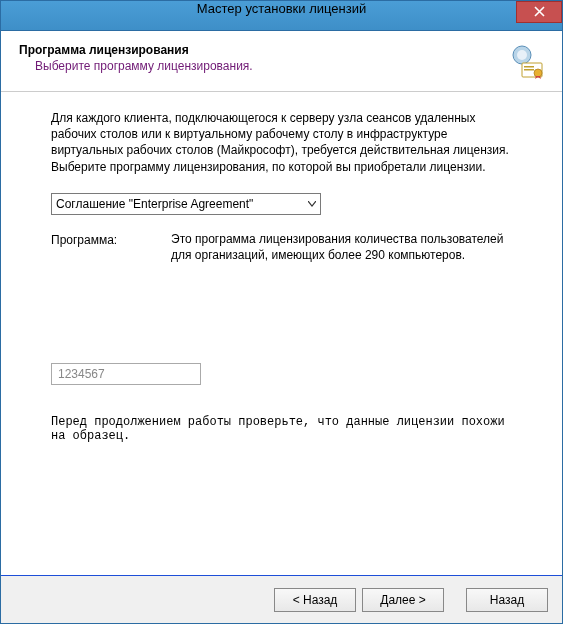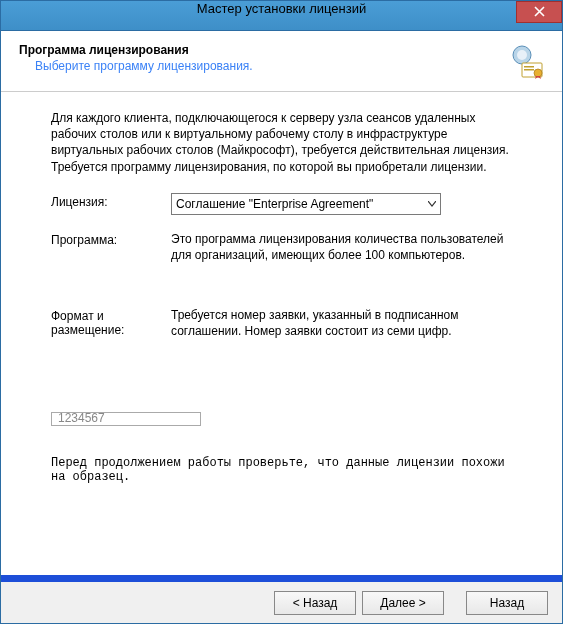--- a/index.html
+++ b/index.html
@@ -56,21 +56,21 @@
     }
     .header-text { flex: 1; }
     .header-title {
       font-weight: bold;
       font-size: 12px;
       color: #000;
       margin-bottom: 2px;
     }
     .header-subtitle {
       font-size: 12px;
-      color: #3b82f6;
+      color: #701a75;
       padding-left: 16px;
     }
     .header-icon {
       width: 36px;
       height: 36px;
       flex-shrink: 0;
       margin-left: 8px;
     }
     .content {
       padding: 18px 50px 10px 50px;
@@ -108,41 +108,41 @@
       align-items: center;
       justify-content: space-between;
       cursor: pointer;
     }
     .select-arrow {
       font-size: 10px;
       color: #333;
     }
     .example-input {
       width: 150px;
-      height: 14px;
+      height: 22px;
       border: 1px solid #aaa;
       background: #fff;
       color: #888;
       font-size: 12px;
       padding: 0 6px;
       display: flex;
       align-items: center;
     }
     .verify-text {
       font-size: 12px;
       margin-top: 30px;
       font-family: Liberation Mono, monospace;
     }
     .button-bar {
       position: absolute;
       bottom: 0;
       left: 0;
       right: 0;
       height: 48px;
-      border-top: 7px solid #1d4ed8;
+      border-top: 1px solid #1d4ed8;
       background: #f0f0f0;
       display: flex;
       align-items: center;
       justify-content: flex-end;
       padding-right: 14px;
       gap: 6px;
     }
     .btn {
       min-width: 82px;
       height: 24px;
@@ -186,47 +186,42 @@
         <rect x="14" y="20" width="20" height="14" rx="1" fill="#fff" stroke="#c0a030" stroke-width="1"></rect>
         <rect x="16" y="23" width="10" height="1.5" fill="#c0a030"></rect>
         <rect x="16" y="26" width="10" height="1.5" fill="#c0a030"></rect>
         <circle cx="30" cy="30" r="4" fill="#e8b030" stroke="#b08020" stroke-width="0.8"></circle>
         <path d="M28 33 L27 36 L30 34 L33 36 L32 33" fill="#d04040"></path>
       </svg>
     </div>
   </div>
 
   <div class="content">
-    <div class="intro">Для каждого клиента, подключающегося к серверу узла сеансов удаленных рабочих столов или к виртуальному рабочему столу в инфраструктуре виртуальных рабочих столов (Майкрософт), требуется действительная лицензия. Требуется программу лицензирования, по которой вы приобретали лицензии.</div>
+    <div class="intro">Для каждого клиента, подключающегося к серверу узла сеансов удаленных рабочих столов или к виртуальному рабочему столу в инфраструктуре виртуальных рабочих столов (Майкрософт), требуется действительная лицензия. Выберите программу лицензирования, по которой вы приобретали лицензии.</div>
 
     <div class="row">
-      <div class="row-label">Лицензия:</div>
       <div class="row-value">
         <div class="select">
           <span>Соглашение "Enterprise Agreement"</span>
           <span class="select-arrow">
             <svg width="8" height="6" viewBox="0 0 8 6">
                 <path d="M0 0 L4 5 L8 0" fill="none" stroke="#333" stroke-width="1.2"></path>
               </svg>
           </span>
         </div>
       </div>
     </div>
 
     <div class="row">
       <div class="row-label">Программа:</div>
-      <div class="row-value">Это программа лицензирования количества пользователей для организаций, имеющих более 100 компьютеров.</div>
+      <div class="row-value">Это программа лицензирования количества пользователей для организаций, имеющих более 290 компьютеров.</div>
     </div>
 
     <div class="spacer-row"></div>
 
-    <div class="row">
-      <div class="row-label">Формат и размещение:</div>
-      <div class="row-value">Требуется номер заявки, указанный в подписанном соглашении. Номер заявки состоит из семи цифр.</div>
-    </div>
 
     <div class="spacer-row"></div>
     <div class="spacer-row"></div>
 
     <div class="row">
       <div class="row-value">
         <div class="example-input">
           <span>1234567</span>
         </div>
       </div>

